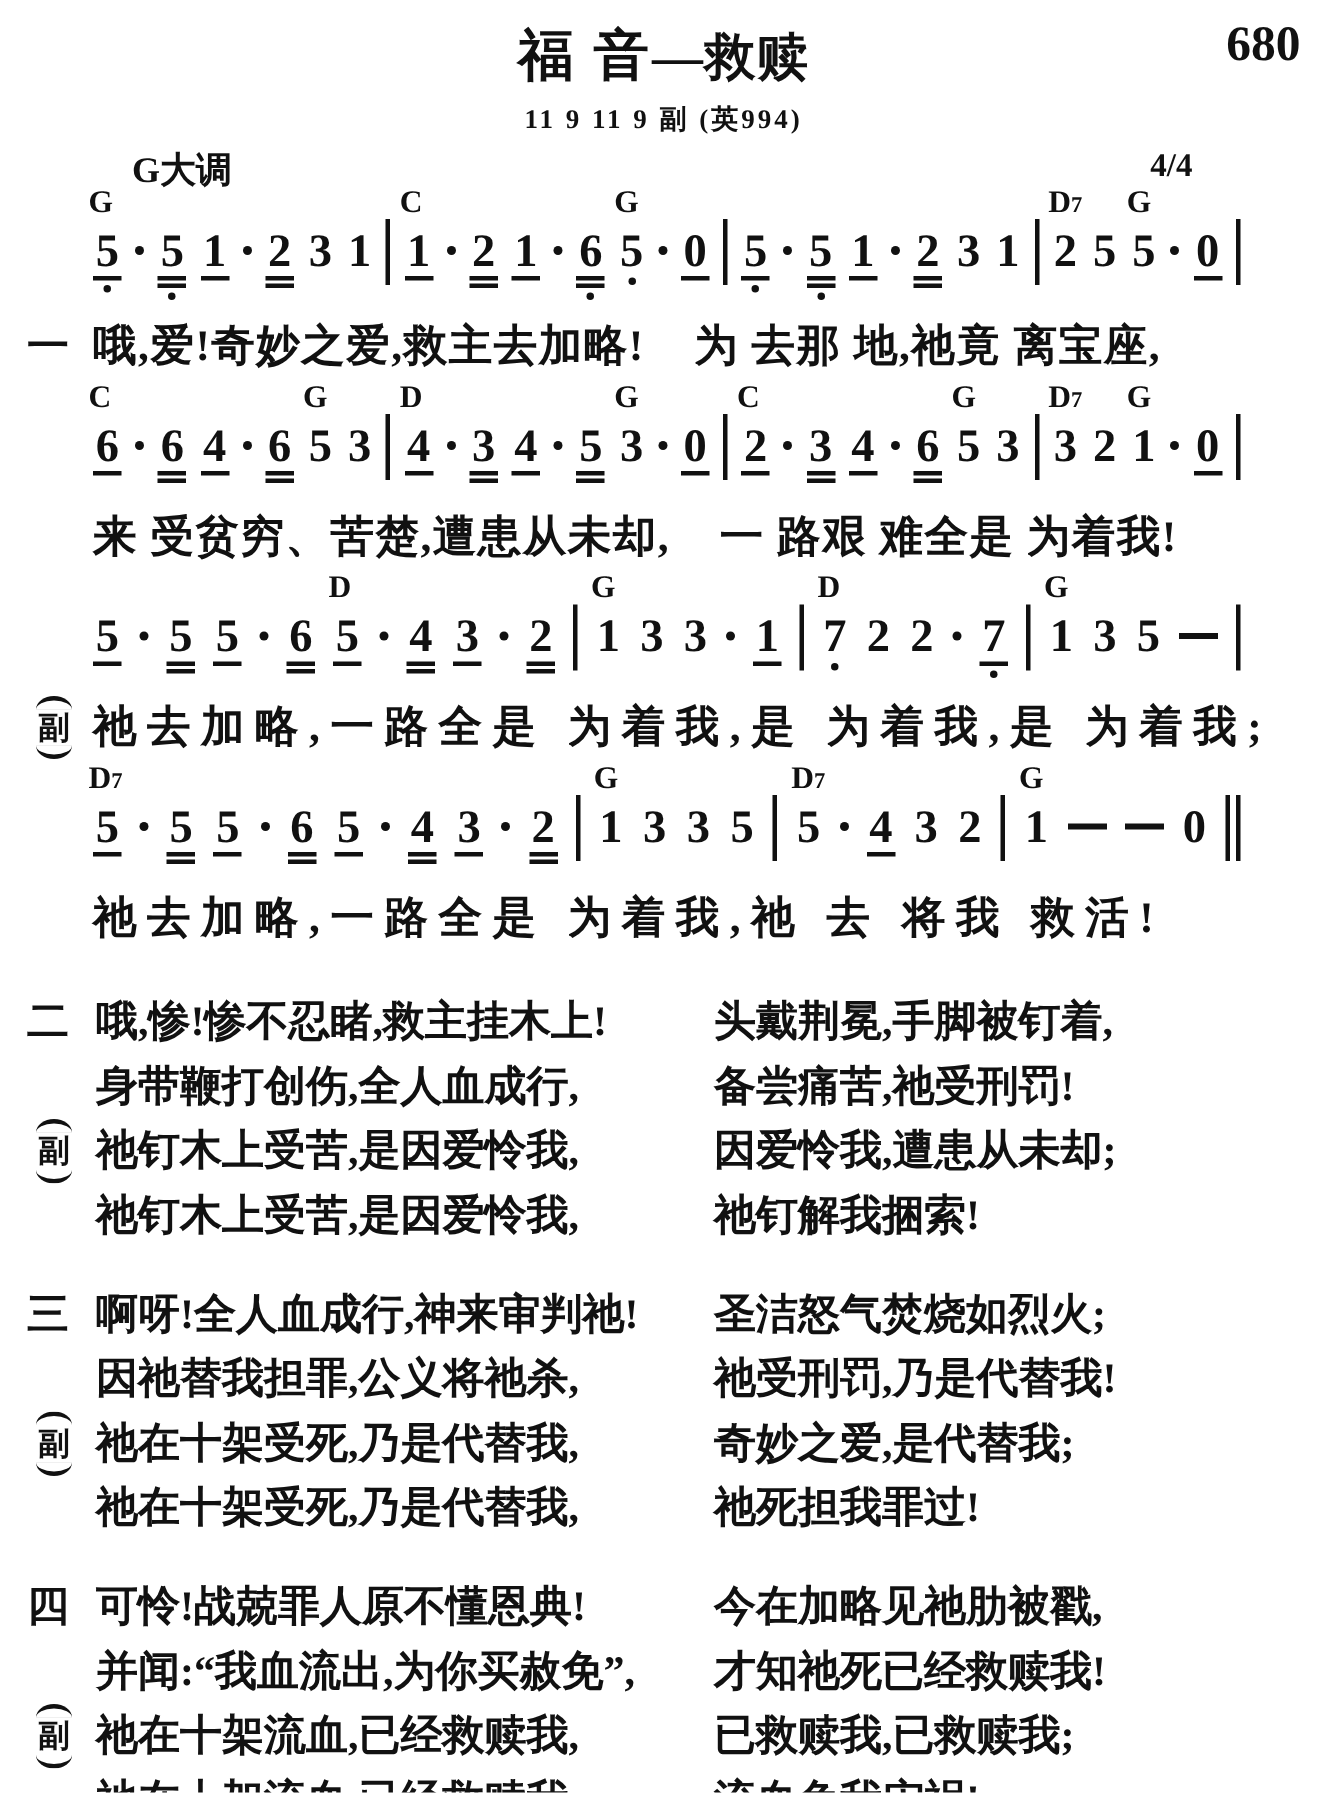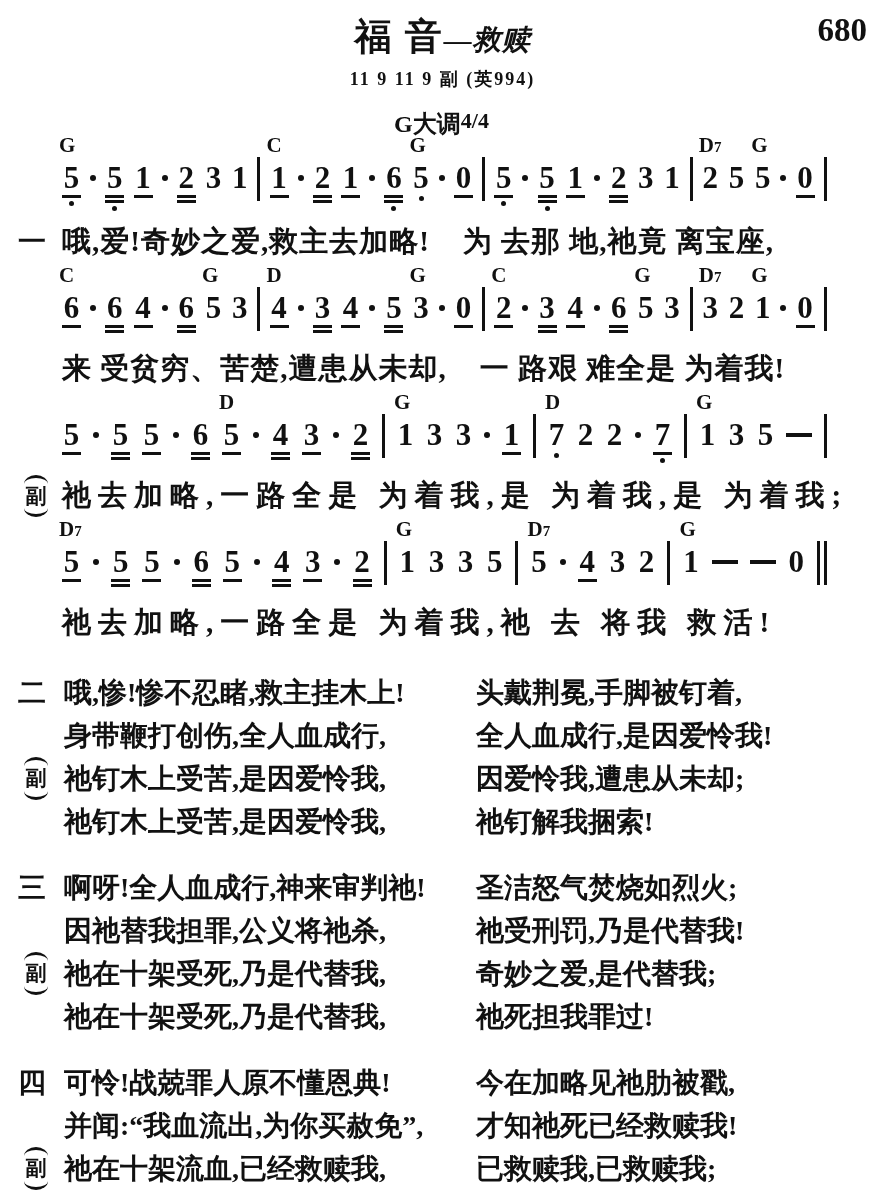--- a/index.html
+++ b/index.html
@@ -7,26 +7,26 @@
   body {
     width:885px; height:1195px; overflow:hidden;
     font-family:"Liberation Serif","DejaVu Serif",serif;
     color:#111; font-weight:bold; position:relative;
     padding:12px 16px 0 16px;
   }
 
   
   .header { position:relative; text-align:center; height:46px; }
   .title-main { font-size:37px; letter-spacing:2px; }
-  .title-sub  { font-size:28px; letter-spacing:1px;font-style:italic; }
+  .title-sub  { font-size:34px; letter-spacing:1px; }
   .hymn-number { position:absolute; right:2px; top:0; font-size:33px; }
   .meter-row { text-align:center; font-size:18px; margin-top:9px; letter-spacing:2px; }
 
   
-  .key-row { display:flex; justify-content:center; margin-top:17px; height:26px; }
+  .key-row { display:flex; justify-content:space-between; margin-top:6px; height:26px; }
   .key-label { font-size:24px; margin-left:72px; }
   .time-sig  { font-size:22px; margin-right:74px; }
 
   
   .music-line {
     display:flex; justify-content:space-between; align-items:flex-start;
     padding:28px 2px 0 2px; margin:0 40px 0 44px; min-height:74px;
   }
   .tok { display:flex; flex-direction:column; align-items:center; }
   .note { position:relative; min-width:17px; }
@@ -563,21 +563,21 @@
 </div>
 
 <div class="verses">
 
   <div class="verse">
     <div class="v-cell v-marker">二</div>
     <div class="v-cell">哦,惨!惨不忍睹,救主挂木上!</div>
     <div class="v-cell v-right">头戴荆冕,手脚被钉着,</div>
     <div class="v-cell v-marker"></div>
     <div class="v-cell">身带鞭打创伤,全人血成行,</div>
-    <div class="v-cell v-right">全人血成行,是因爱怜我!</div>
+    <div class="v-cell v-right">备尝痛苦,祂受刑罚!</div>
     <div class="v-cell v-marker">
       <span class="fu">
           <span class="arc-down"></span>
           <span class="fu-char">副</span>
           <span class="arc-up"></span>
         </span>
     </div>
     <div class="v-cell">祂钉木上受苦,是因爱怜我,</div>
     <div class="v-cell v-right">因爱怜我,遭患从未却;</div>
     <div class="v-cell v-marker"></div>

